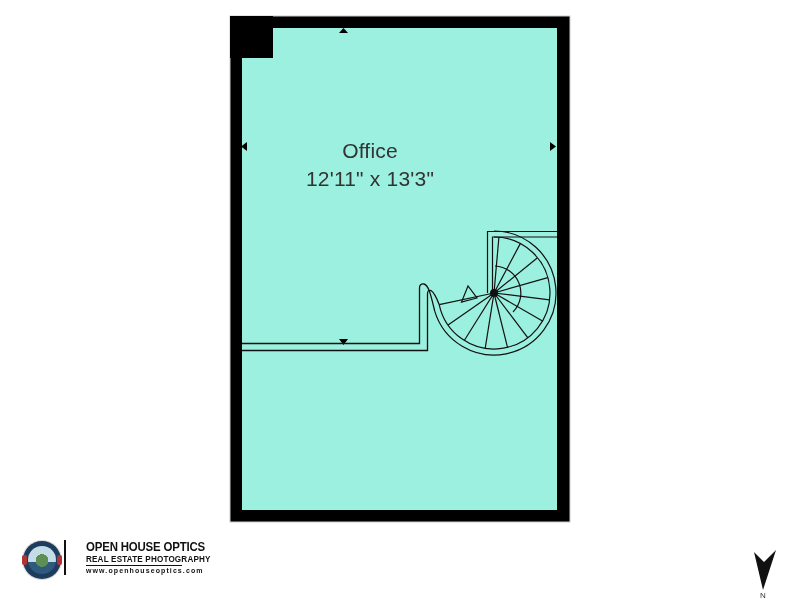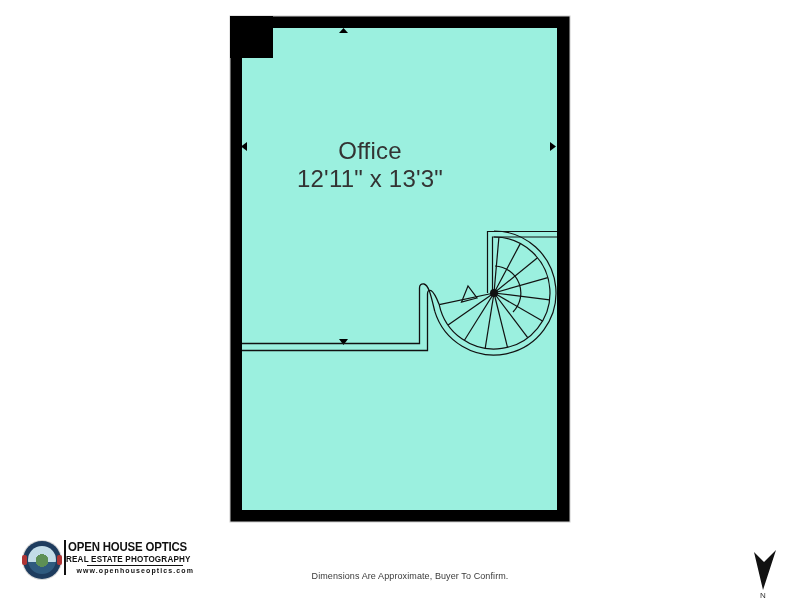--- a/index.html
+++ b/index.html
@@ -7,21 +7,21 @@
     width:800px;height:600px;position:relative;overflow:hidden;
     background:#ffffff;
     font-family:"Liberation Sans","DejaVu Sans",sans-serif;
   }
   .canvas{position:absolute;inset:0;}
   svg{position:absolute;left:0;top:0;}
 
   
   .room-label{
     position:absolute;transform:translate(-50%,-50%);
-    color:#333333;font-size:24px;font-weight:400;white-space:nowrap;
+    color:#333333;font-size:21px;font-weight:400;white-space:nowrap;
     letter-spacing:.2px;text-align:left;line-height:1.3;
   }
 
   
   .disclaimer{
     position:absolute;left:410px;top:571px;transform:translateX(-50%);
     font-size:9px;color:#3a3a3a;white-space:nowrap;letter-spacing:.1px;
   }
 
   
@@ -34,22 +34,22 @@
     position:absolute;left:5px;top:5px;width:28px;height:28px;border-radius:50%;
     background:
       radial-gradient(circle at 50% 52%, #5d8f55 0 31%, rgba(0,0,0,0) 32%),
       linear-gradient(180deg,#c3dce8 0 58%, #2f5a7e 58% 100%);
   }
   .badge .red-l,.badge .red-r{
     position:absolute;top:14px;width:5px;height:10px;background:#b03434;border-radius:2px;
   }
   .badge .red-l{left:-1px;} .badge .red-r{right:-1px;}
   .logo-text{
-    border-left:2px solid #111;margin-left:3px;padding-left:0;
-    display:flex;flex-direction:column;justify-content:flex-start;align-items:center;
+    border-left:2px solid #111;margin-left:3px;padding-left:20px;
+    display:flex;flex-direction:column;justify-content:flex-start;
   }
   .logo-line1{
     font-size:13px;font-weight:700;color:#111;letter-spacing:-.2px;
     transform:scaleX(.88);transform-origin:left top;white-space:nowrap;line-height:1.05;
   }
   .logo-line2{
     font-size:9px;font-weight:700;color:#111;letter-spacing:.2px;
     transform:scaleX(.9);transform-origin:left top;white-space:nowrap;line-height:1.15;
   }
   .logo-rule{height:1px;background:#111;width:96px;margin:1px 0 1px 0;}
@@ -127,20 +127,19 @@
       <div class="inner"></div>
     </div>
     <div class="logo-text">
       <div class="logo-line1">OPEN HOUSE OPTICS</div>
       <div class="logo-line2">REAL ESTATE PHOTOGRAPHY</div>
       <div class="logo-rule"></div>
       <div class="logo-line3">www.openhouseoptics.com</div>
     </div>
   </div>
 
-  <div class="disclaimer">Dimensions Are Approximate, Buyer To Confirm.</div>
 
   <svg class="north" width="34" height="52" viewBox="0 0 34 52" style="left:748px;top:547px;">
     <polygon points="6,5 16,15 28,3 15,43" fill="#111111"></polygon>
     <text x="15" y="51" font-size="8" fill="#333333" text-anchor="middle">N</text>
   </svg>
 
 </div>
 
 </body></html>

